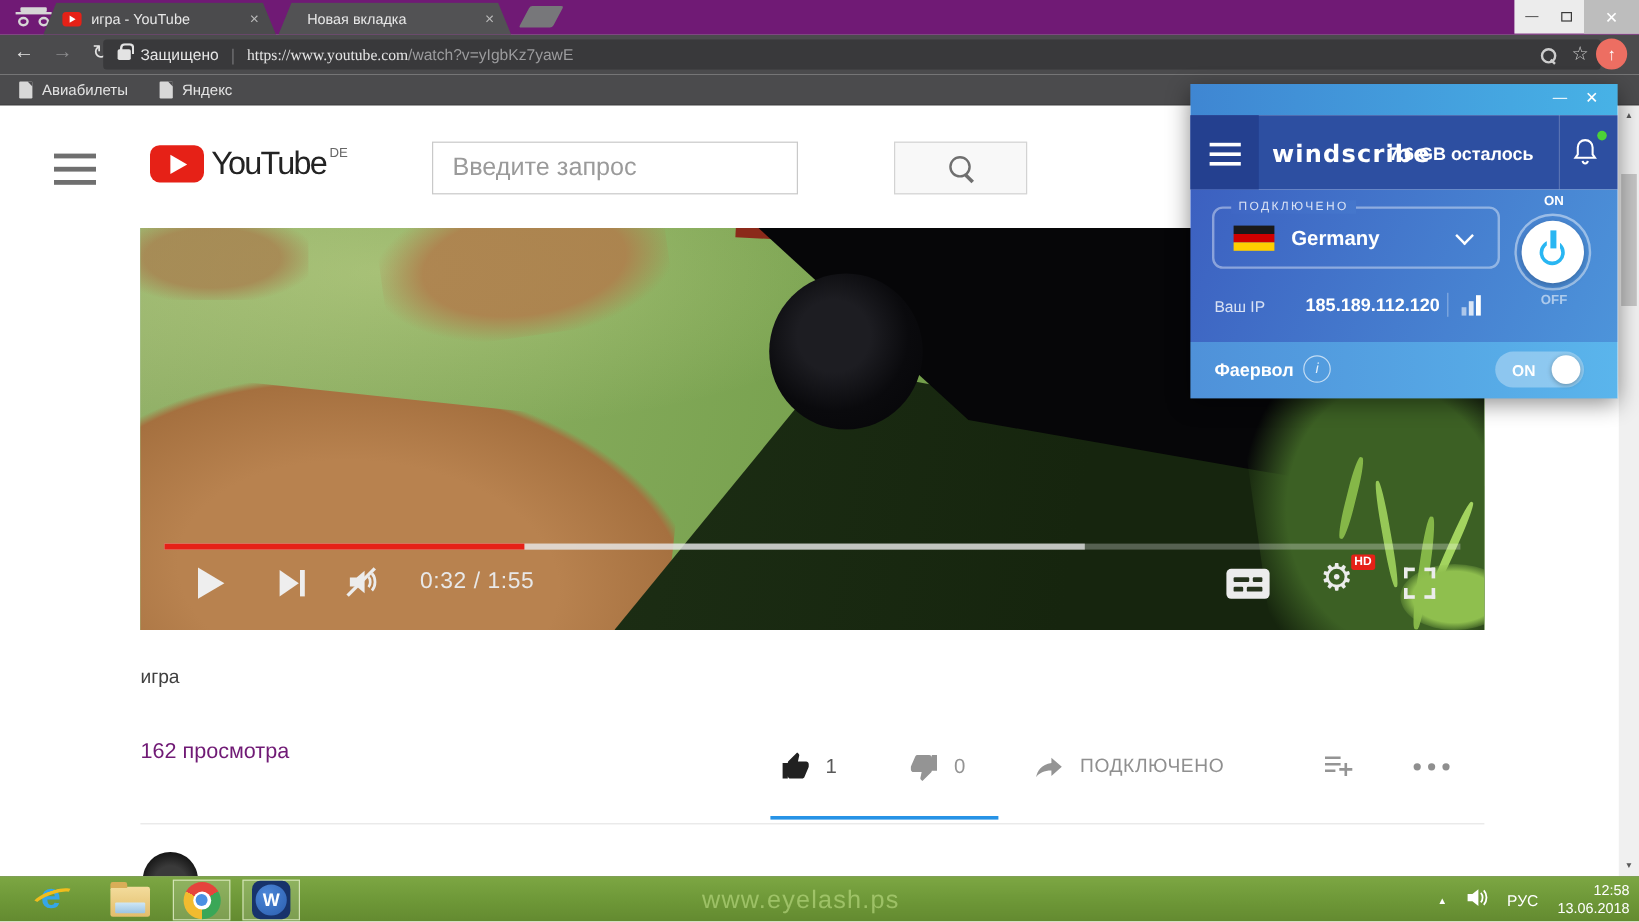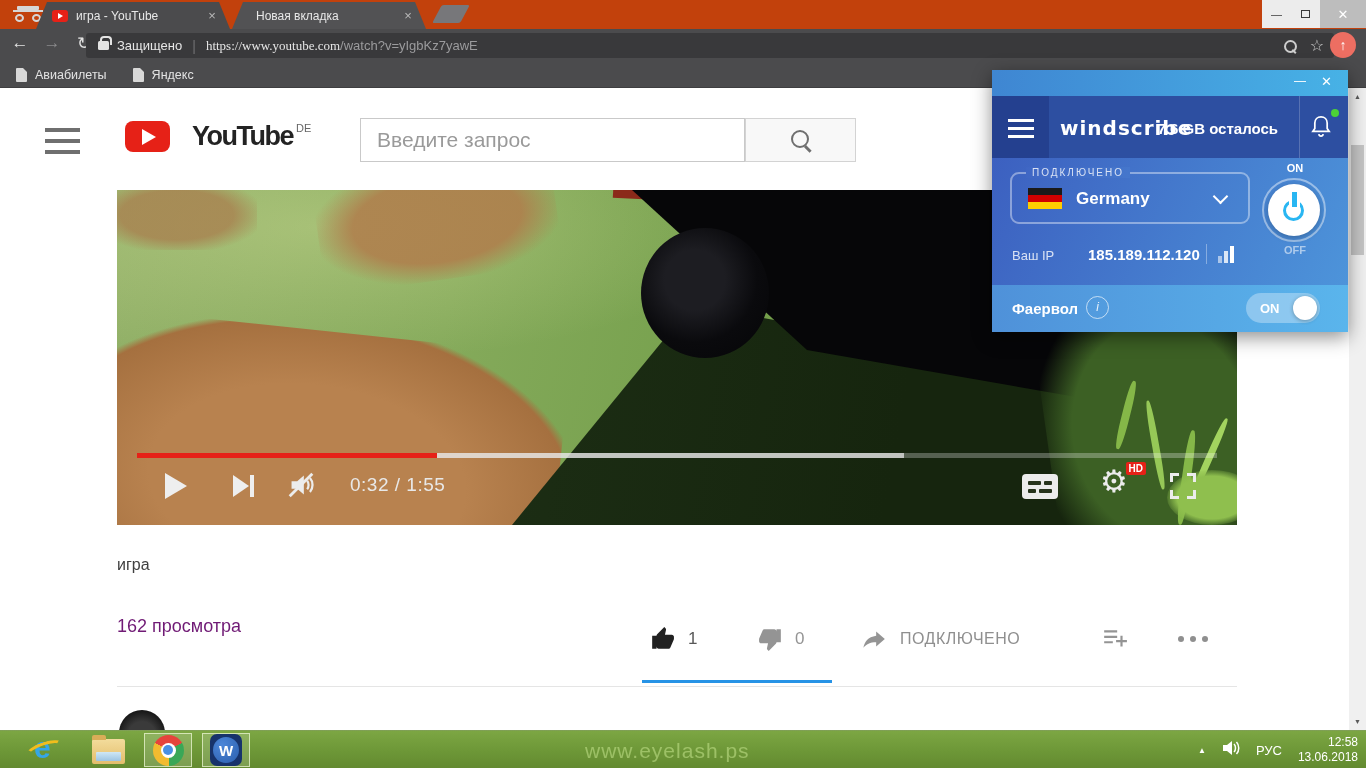--- a/index.html
+++ b/index.html
@@ -1,21 +1,21 @@
 <!DOCTYPE html>
 <html><head>
 <meta charset="utf-8">
 <style>
   * { margin:0; padding:0; box-sizing:border-box; }
   html,body { width:1366px; height:768px; overflow:hidden; }
   body { font-family:"Liberation Sans", sans-serif; position:relative; background:#fff; }
   #screen { position:absolute; inset:0; width:1366px; height:768px; overflow:hidden; }
 
   
-  .titlebar { position:absolute; left:0; top:0; width:1366px; height:29px; background:#c2410c; }
+  .titlebar { position:absolute; left:0; top:0; width:1366px; height:29px; background:#701a75; }
   .spy { position:absolute; left:13px; top:6px; width:30px; height:17px; }
   .spy .hat { position:absolute; left:4px; top:0; width:22px; height:4px; background:#d6d6d6; border-radius:1px; }
   .spy .brim { position:absolute; left:0; top:4px; width:30px; height:2px; background:#d6d6d6; }
   .spy .eye { position:absolute; top:8px; width:9px; height:8px; border:2px solid #d6d6d6; border-radius:50%; }
   .spy .eye.l { left:2px; } .spy .eye.r { right:2px; }
   .tab { position:absolute; top:2px; height:27px; display:flex; align-items:center; padding:0 10px 0 16px;
          clip-path:polygon(11px 0, calc(100% - 11px) 0, 100% 100%, 0 100%); }
   .tab.active { left:36px; width:194px; background:#4b4b4d; }
   .tab.inactive { left:232px; width:194px; background:#525254; }
   .tab .title { flex:1; color:#e8e8e8; font-size:12px; white-space:nowrap; overflow:hidden; text-overflow:ellipsis; margin-left:8px;}
@@ -53,23 +53,23 @@
 
   
   .page { position:absolute; left:0; top:88px; width:1349px; height:642px; background:#fff; overflow:hidden; }
 
   
   .hamburger { position:absolute; left:45px; top:40px; width:35px; height:26px; }
   .hamburger span { display:block; height:4px; background:#6f6f6f; margin-bottom:7px; }
   .yt-logo { position:absolute; left:125px; top:33px; display:flex; align-items:center; }
   .yt-badge { width:45px; height:31px; background:#e62117; border-radius:8px; position:relative; }
   .yt-badge::before { content:""; position:absolute; left:17px; top:8px; border-left:14px solid #fff; border-top:8px solid transparent; border-bottom:8px solid transparent; }
-  .yt-word { font-size:27px; font-weight:bold; letter-spacing:-1.5px; color:#232323; margin-left:22px; }
+  .yt-word { font-size:27px; font-weight:normal; letter-spacing:-1.5px; color:#232323; margin-left:6px; }
   .yt-region { font-size:11px; color:#666; margin:-18px 0 0 3px; }
-  .search-box { position:absolute; left:360px; top:30px; width:385px; height:44px; border:1px solid #c9c9c9; background:#fff; }
+  .search-box { position:absolute; left:360px; top:30px; width:305px; height:44px; border:1px solid #c9c9c9; background:#fff; }
   .search-box input { width:100%; height:100%; border:none; outline:none; font-size:21px; padding:0 16px; color:#333; font-family:"Liberation Sans", sans-serif; background:transparent; }
   .search-box input::placeholder { color:#9a9a9a; }
   .search-btn { position:absolute; left:745px; top:30px; width:111px; height:44px; background:#f8f8f8; border:1px solid #d3d3d3; display:flex; align-items:center; justify-content:center; }
   .search-mag { position:relative; width:22px; height:22px; }
   .search-mag::before { content:""; position:absolute; left:1px; top:1px; width:14px; height:14px; border:2px solid #6f6f6f; border-radius:50%; }
   .search-mag::after { content:""; position:absolute; left:16px; top:16px; width:8px; height:2.5px; background:#6f6f6f; transform:rotate(45deg); transform-origin:0 0; }
 
   
   .player { position:absolute; left:117px; top:102px; width:1120px; height:335px; background:#6f9b49; overflow:hidden; }
   .grass { position:absolute; inset:0; background:linear-gradient(105deg,#93b169 0%,#85aa5b 30%,#75a04c 55%,#628f3f 100%); }

